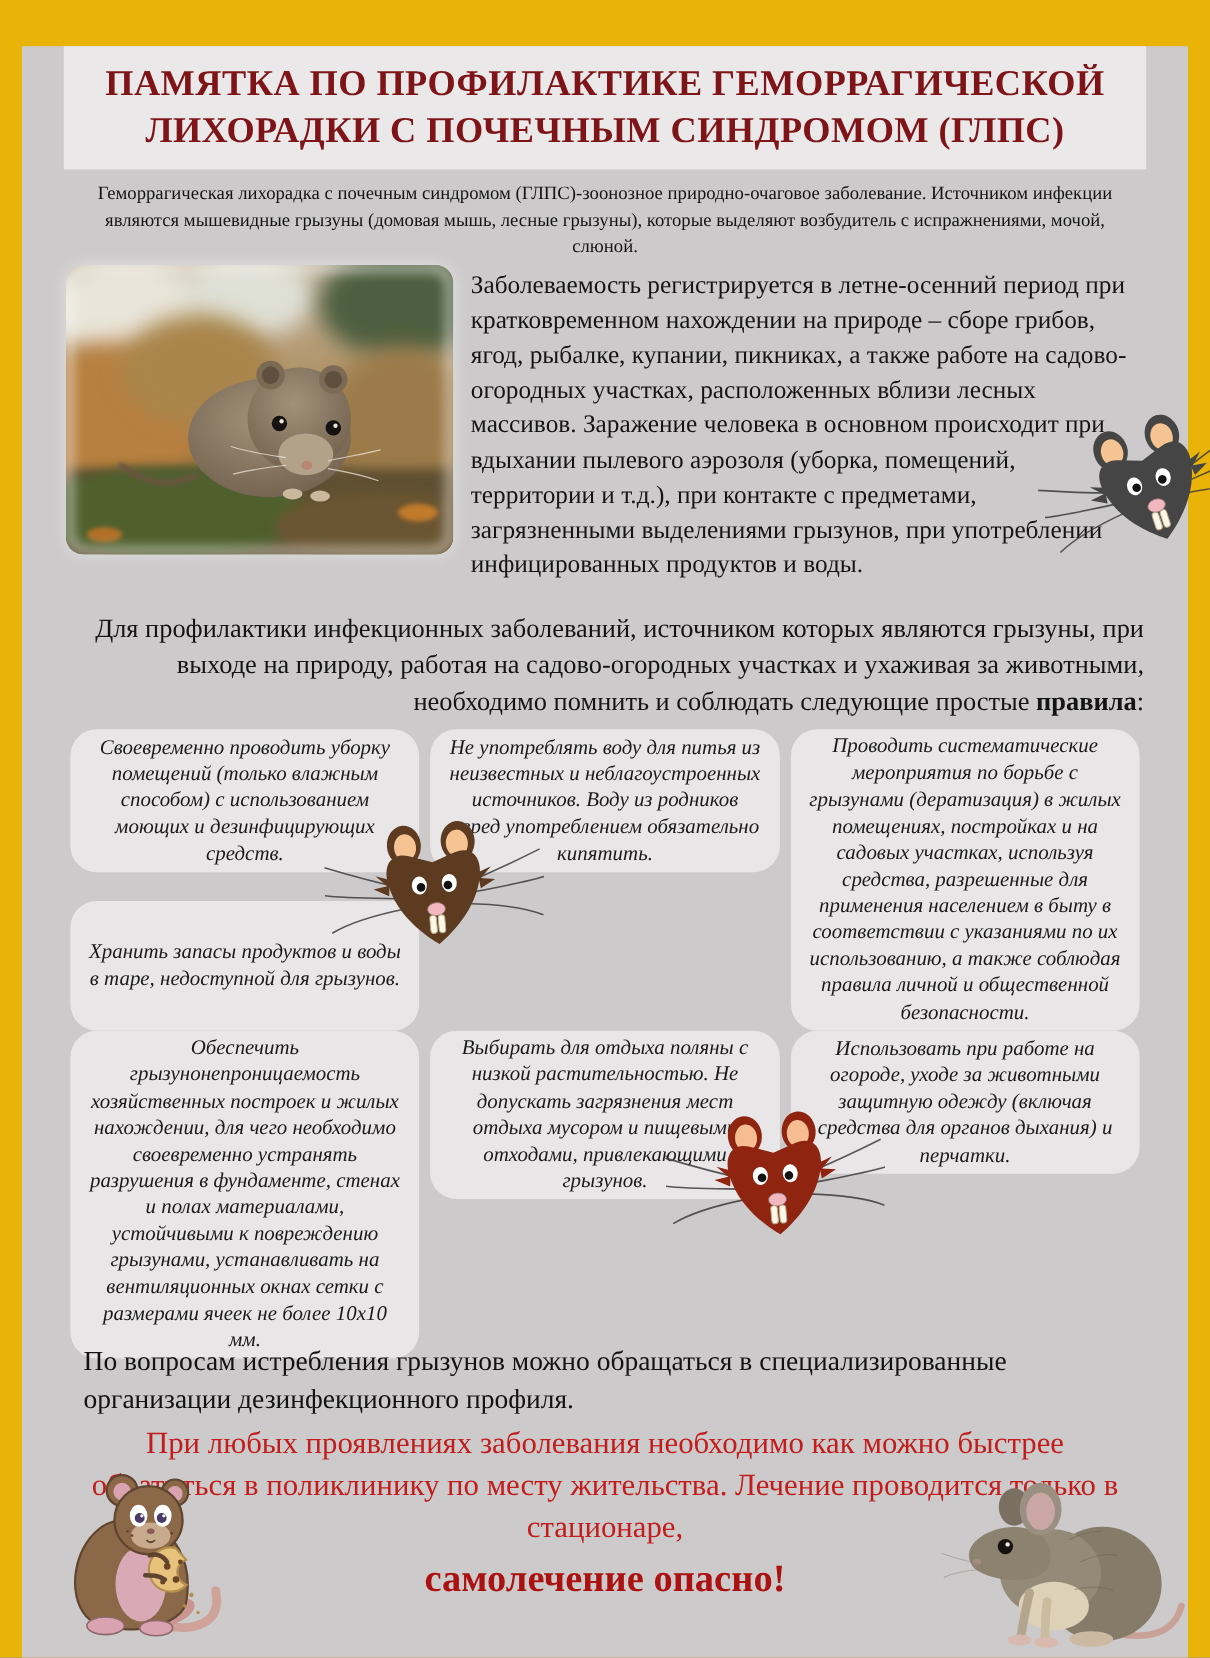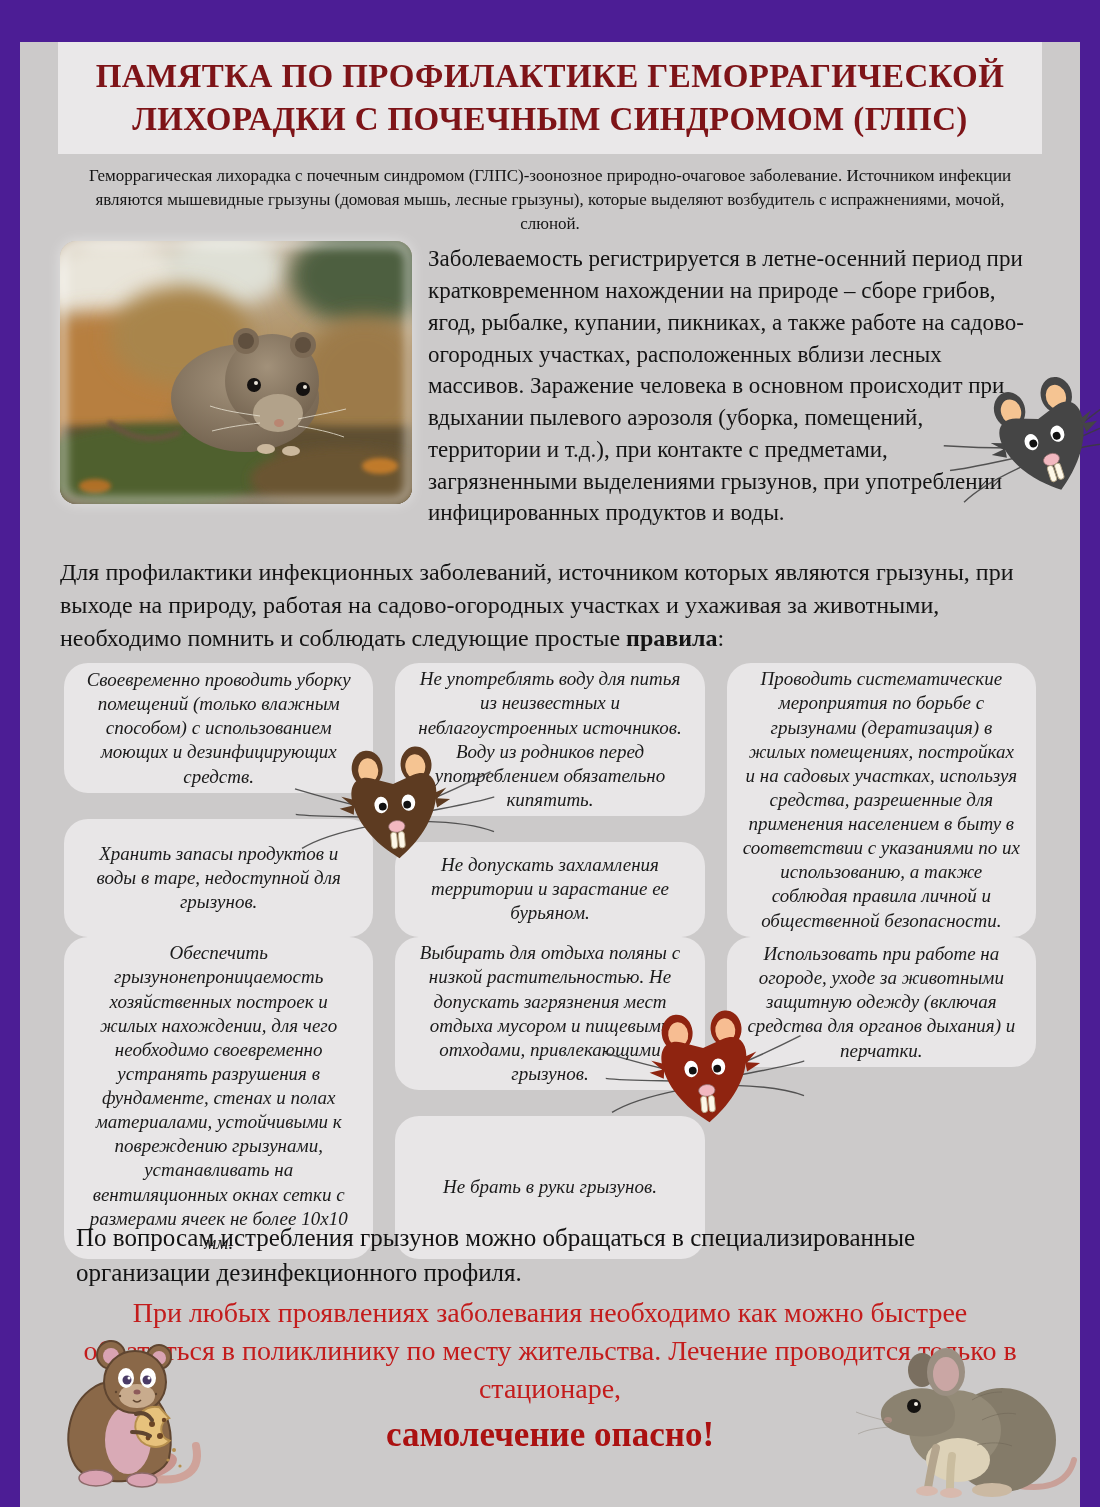--- a/index.html
+++ b/index.html
@@ -1,18 +1,18 @@
 <!DOCTYPE html>
 <html lang="ru"><head>
 <meta charset="utf-8">
 <style>
   html,body { margin:0; padding:0; background:#888; }
   .poster {
     position:relative; width:1100px; height:1507px;
-    background:#4c1d95; padding:20px; box-sizing:border-box;
+    background:#eab308; padding:20px; box-sizing:border-box;
     font-family:"Liberation Serif", serif; overflow:hidden;
     margin:0 auto;
   }
   .page { width:100%; height:100%; background:#cccaca; position:relative; }
 
   .title-band {
     margin:22px 38px 0; height:112px; background:#eae8e9;
     display:flex; align-items:center; justify-content:center; text-align:center;
   }
   .title-band h1 {
@@ -26,25 +26,25 @@
   }
 
   .photo-row { display:flex; gap:16px; margin:6px 40px 0; }
   .photo {
     width:352px; height:263px; border-radius:16px; overflow:hidden; flex:none;
     box-shadow:0 0 14px rgba(255,255,255,.45);
   }
   .photo svg { display:block; width:100%; height:100%; }
   .photo-text { flex:1; font-size:23px; line-height:1.38; color:#141414; margin-top:2px; }
 
-  .rules-intro { margin:4px 40px 0; font-size:24px; line-height:1.38; color:#141414; }
+  .rules-intro { margin:4px 40px 0; font-size:24px; line-height:1.38; color:#141414;text-align:right; }
   .rules-intro b { font-weight:bold; }
 
   .cards {
-    display:grid; grid-template-columns:1fr 1fr 1fr; column-gap:22px;
+    display:grid; grid-template-columns:1fr 1fr 1fr; column-gap:10px;
     margin:8px 44px 0;
   }
   .cards.row1 { height:250px; }
   .cards.row2 { height:264px; margin-top:24px; }
   .col { display:flex; flex-direction:column; gap:26px; min-width:0; }
   .card {
     background:#e8e6e7; border-radius:24px;
     display:flex; align-items:center; justify-content:center;
     padding:4px 16px; box-sizing:border-box;
     font-style:italic; font-size:19px; line-height:1.27; text-align:center; color:#1a1a1a;
@@ -169,34 +169,32 @@
 
     <p class="rules-intro"><span>Для профилактики инфекционных заболеваний, источником которых являются грызуны, при выходе на природу, работая на садово-огородных участках и ухаживая за животными, необходимо помнить и соблюдать следующие простые </span><b>правила</b><span>:</span></p>
 
     <div class="cards row1">
       <div class="col">
         <div class="card fixed">Своевременно проводить уборку помещений (только влажным способом) с использованием моющих и дезинфицирующих средств.</div>
         <div class="card grow">Хранить запасы продуктов и воды в таре, недоступной для грызунов.</div>
       </div>
       <div class="col">
         <div class="card fixed">Не употреблять воду для питья из неизвестных и неблагоустроенных источников. Воду из родников перед употреблением обязательно кипятить.</div>
-        <div class="card grow">Не допускать захламления территории и зарастание ее бурьяном.</div>
       </div>
       <div class="col">
         <div class="card grow">Проводить систематические мероприятия по борьбе с грызунами (дератизация) в жилых помещениях, постройках и на садовых участках, используя средства, разрешенные для применения населением в быту в соответствии с указаниями по их использованию, а также соблюдая правила личной и общественной безопасности.</div>
       </div>
     </div>
 
     <div class="cards row2">
       <div class="col">
         <div class="card grow">Обеспечить грызунонепроницаемость хозяйственных построек и жилых нахождении, для чего необходимо своевременно устранять разрушения в фундаменте, стенах и полах материалами, устойчивыми к повреждению грызунами, устанавливать на вентиляционных окнах сетки с размерами ячеек не более 10х10 мм.</div>
       </div>
       <div class="col">
         <div class="card fixed">Выбирать для отдыха поляны с низкой растительностью. Не допускать загрязнения мест отдыха мусором и пищевыми отходами, привлекающими грызунов.</div>
-        <div class="card grow">Не брать в руки грызунов.</div>
       </div>
       <div class="col">
         <div class="card fixed">Использовать при работе на огороде, уходе за животными защитную одежду (включая средства для органов дыхания) и перчатки.</div>
       </div>
     </div>
 
     <p class="footer-black">По вопросам истребления грызунов можно обращаться в специализированные организации дезинфекционного профиля.</p>
     <p class="footer-red">При любых проявлениях заболевания необходимо как можно быстрее обратиться в поликлинику по месту жительства. Лечение проводится только в стационаре,</p>
     <p class="footer-red-bold">самолечение опасно!</p>
   </div>

